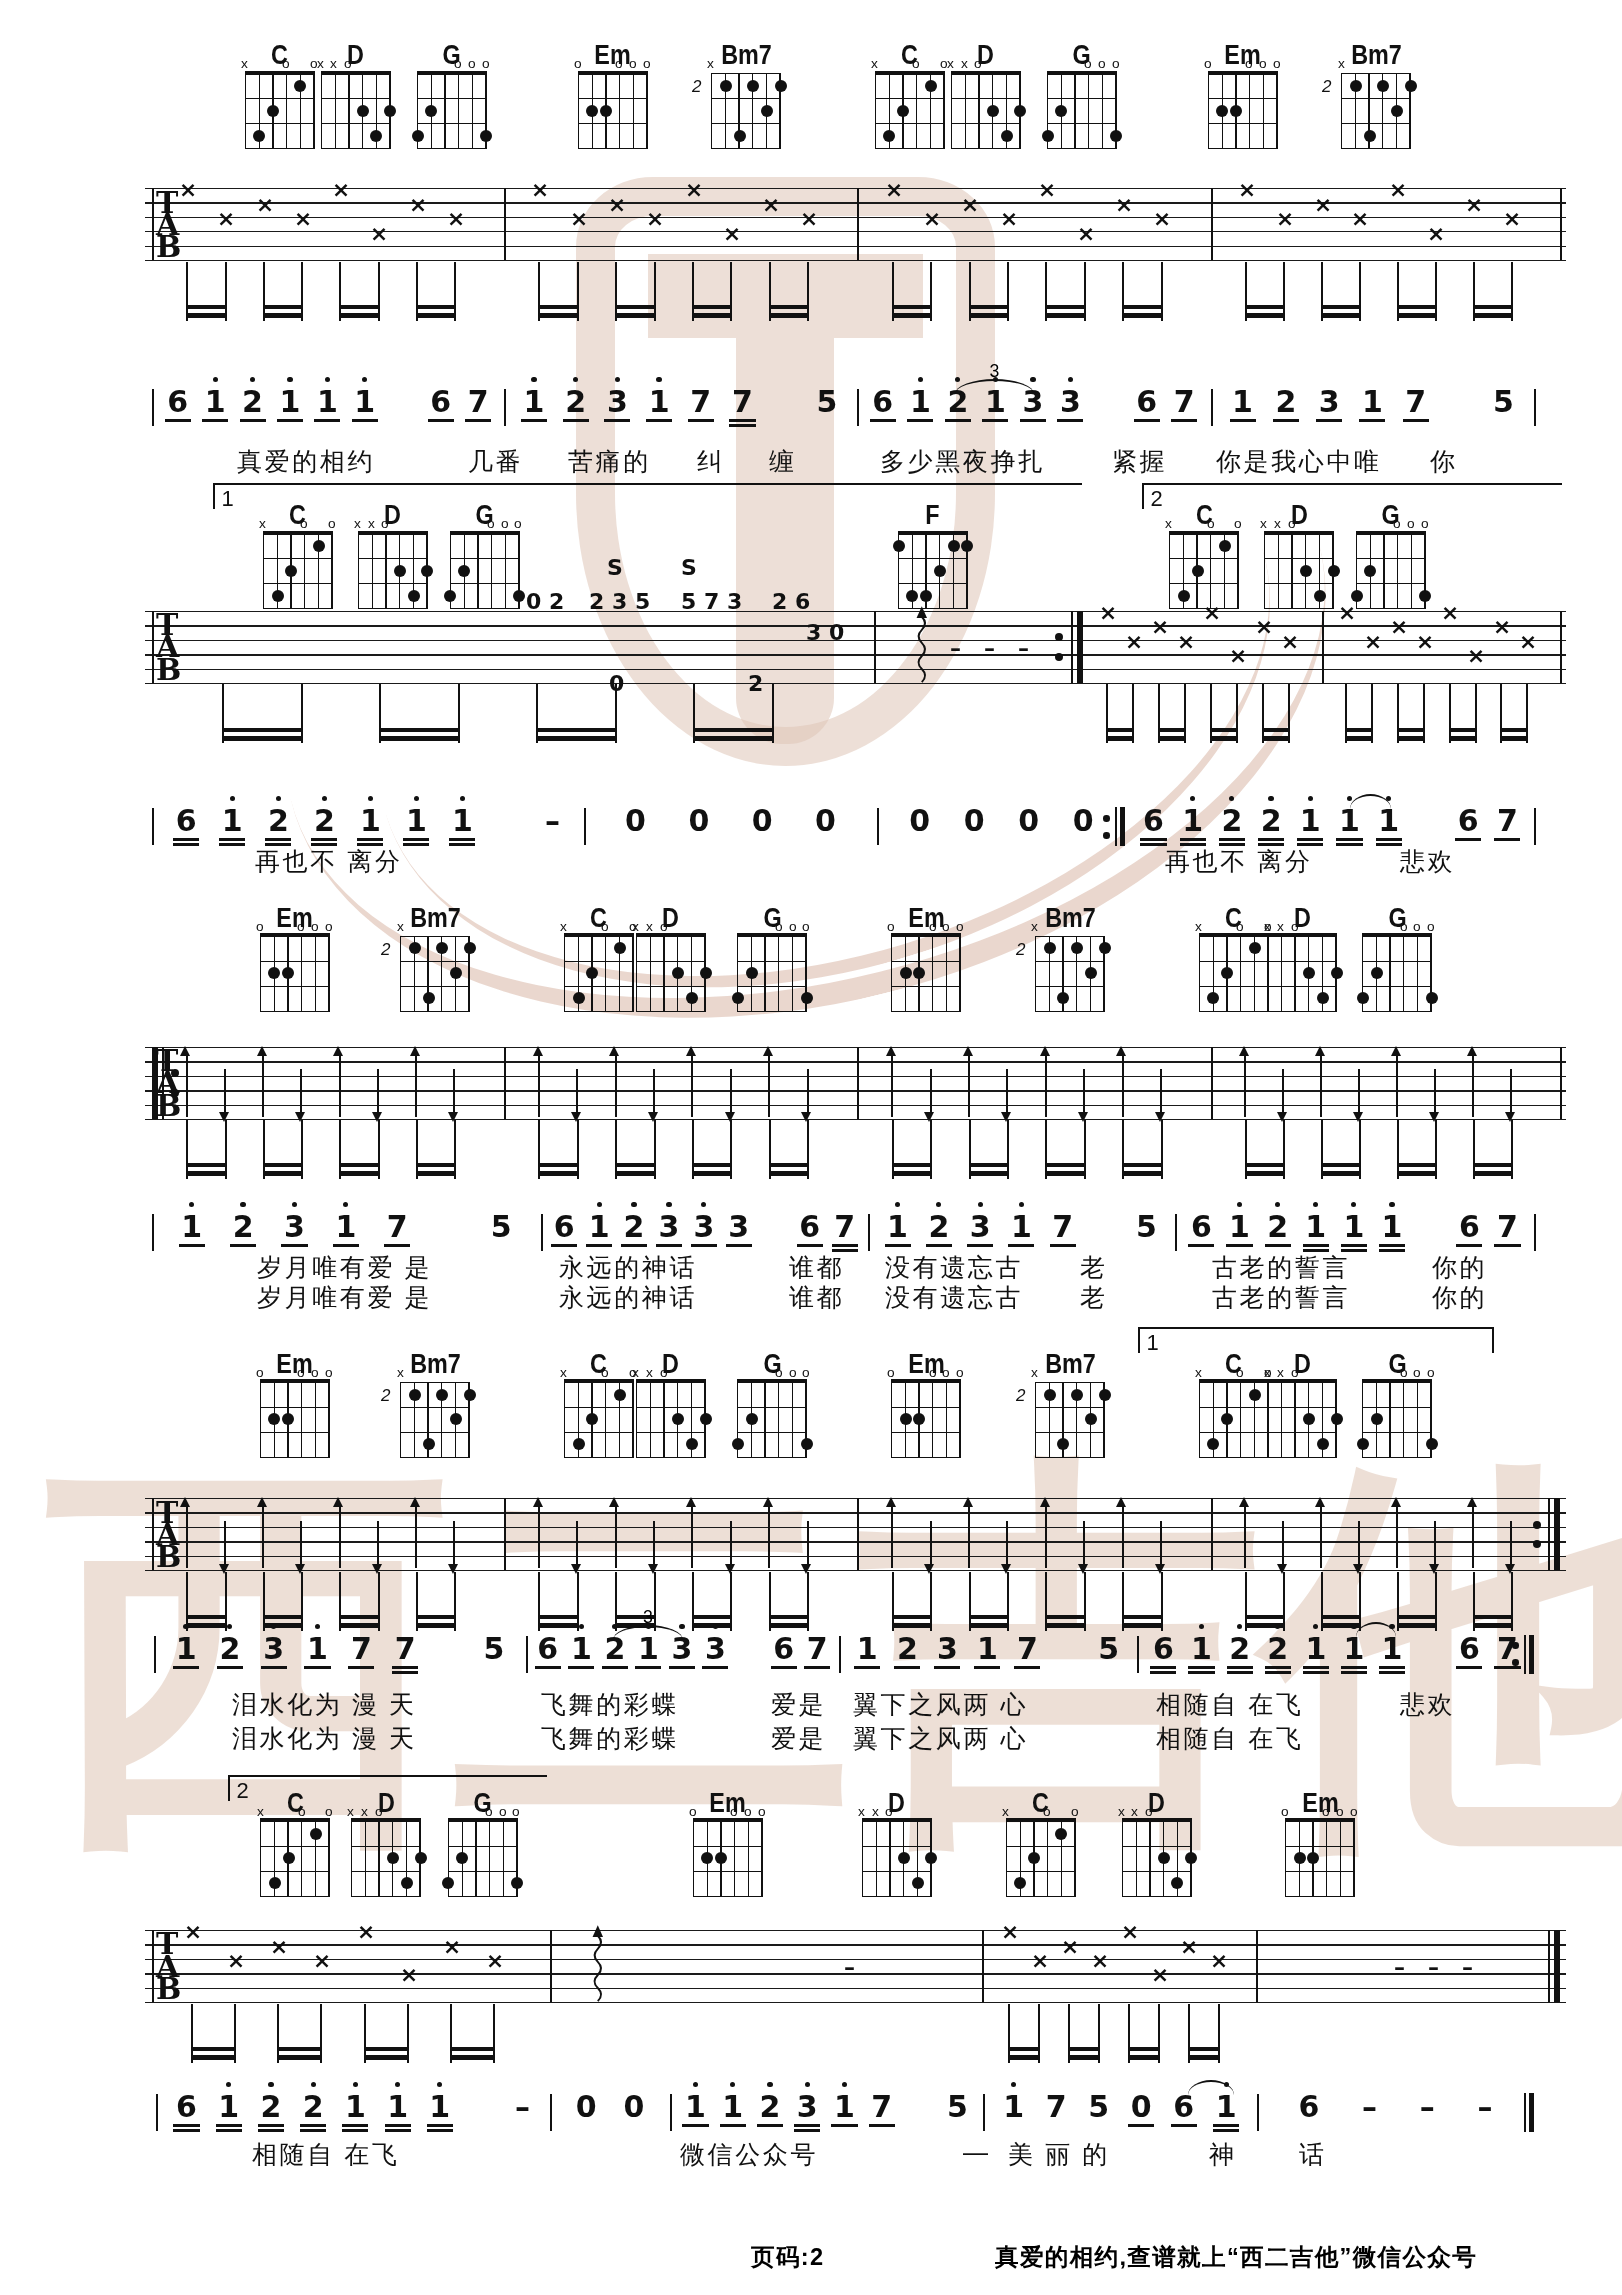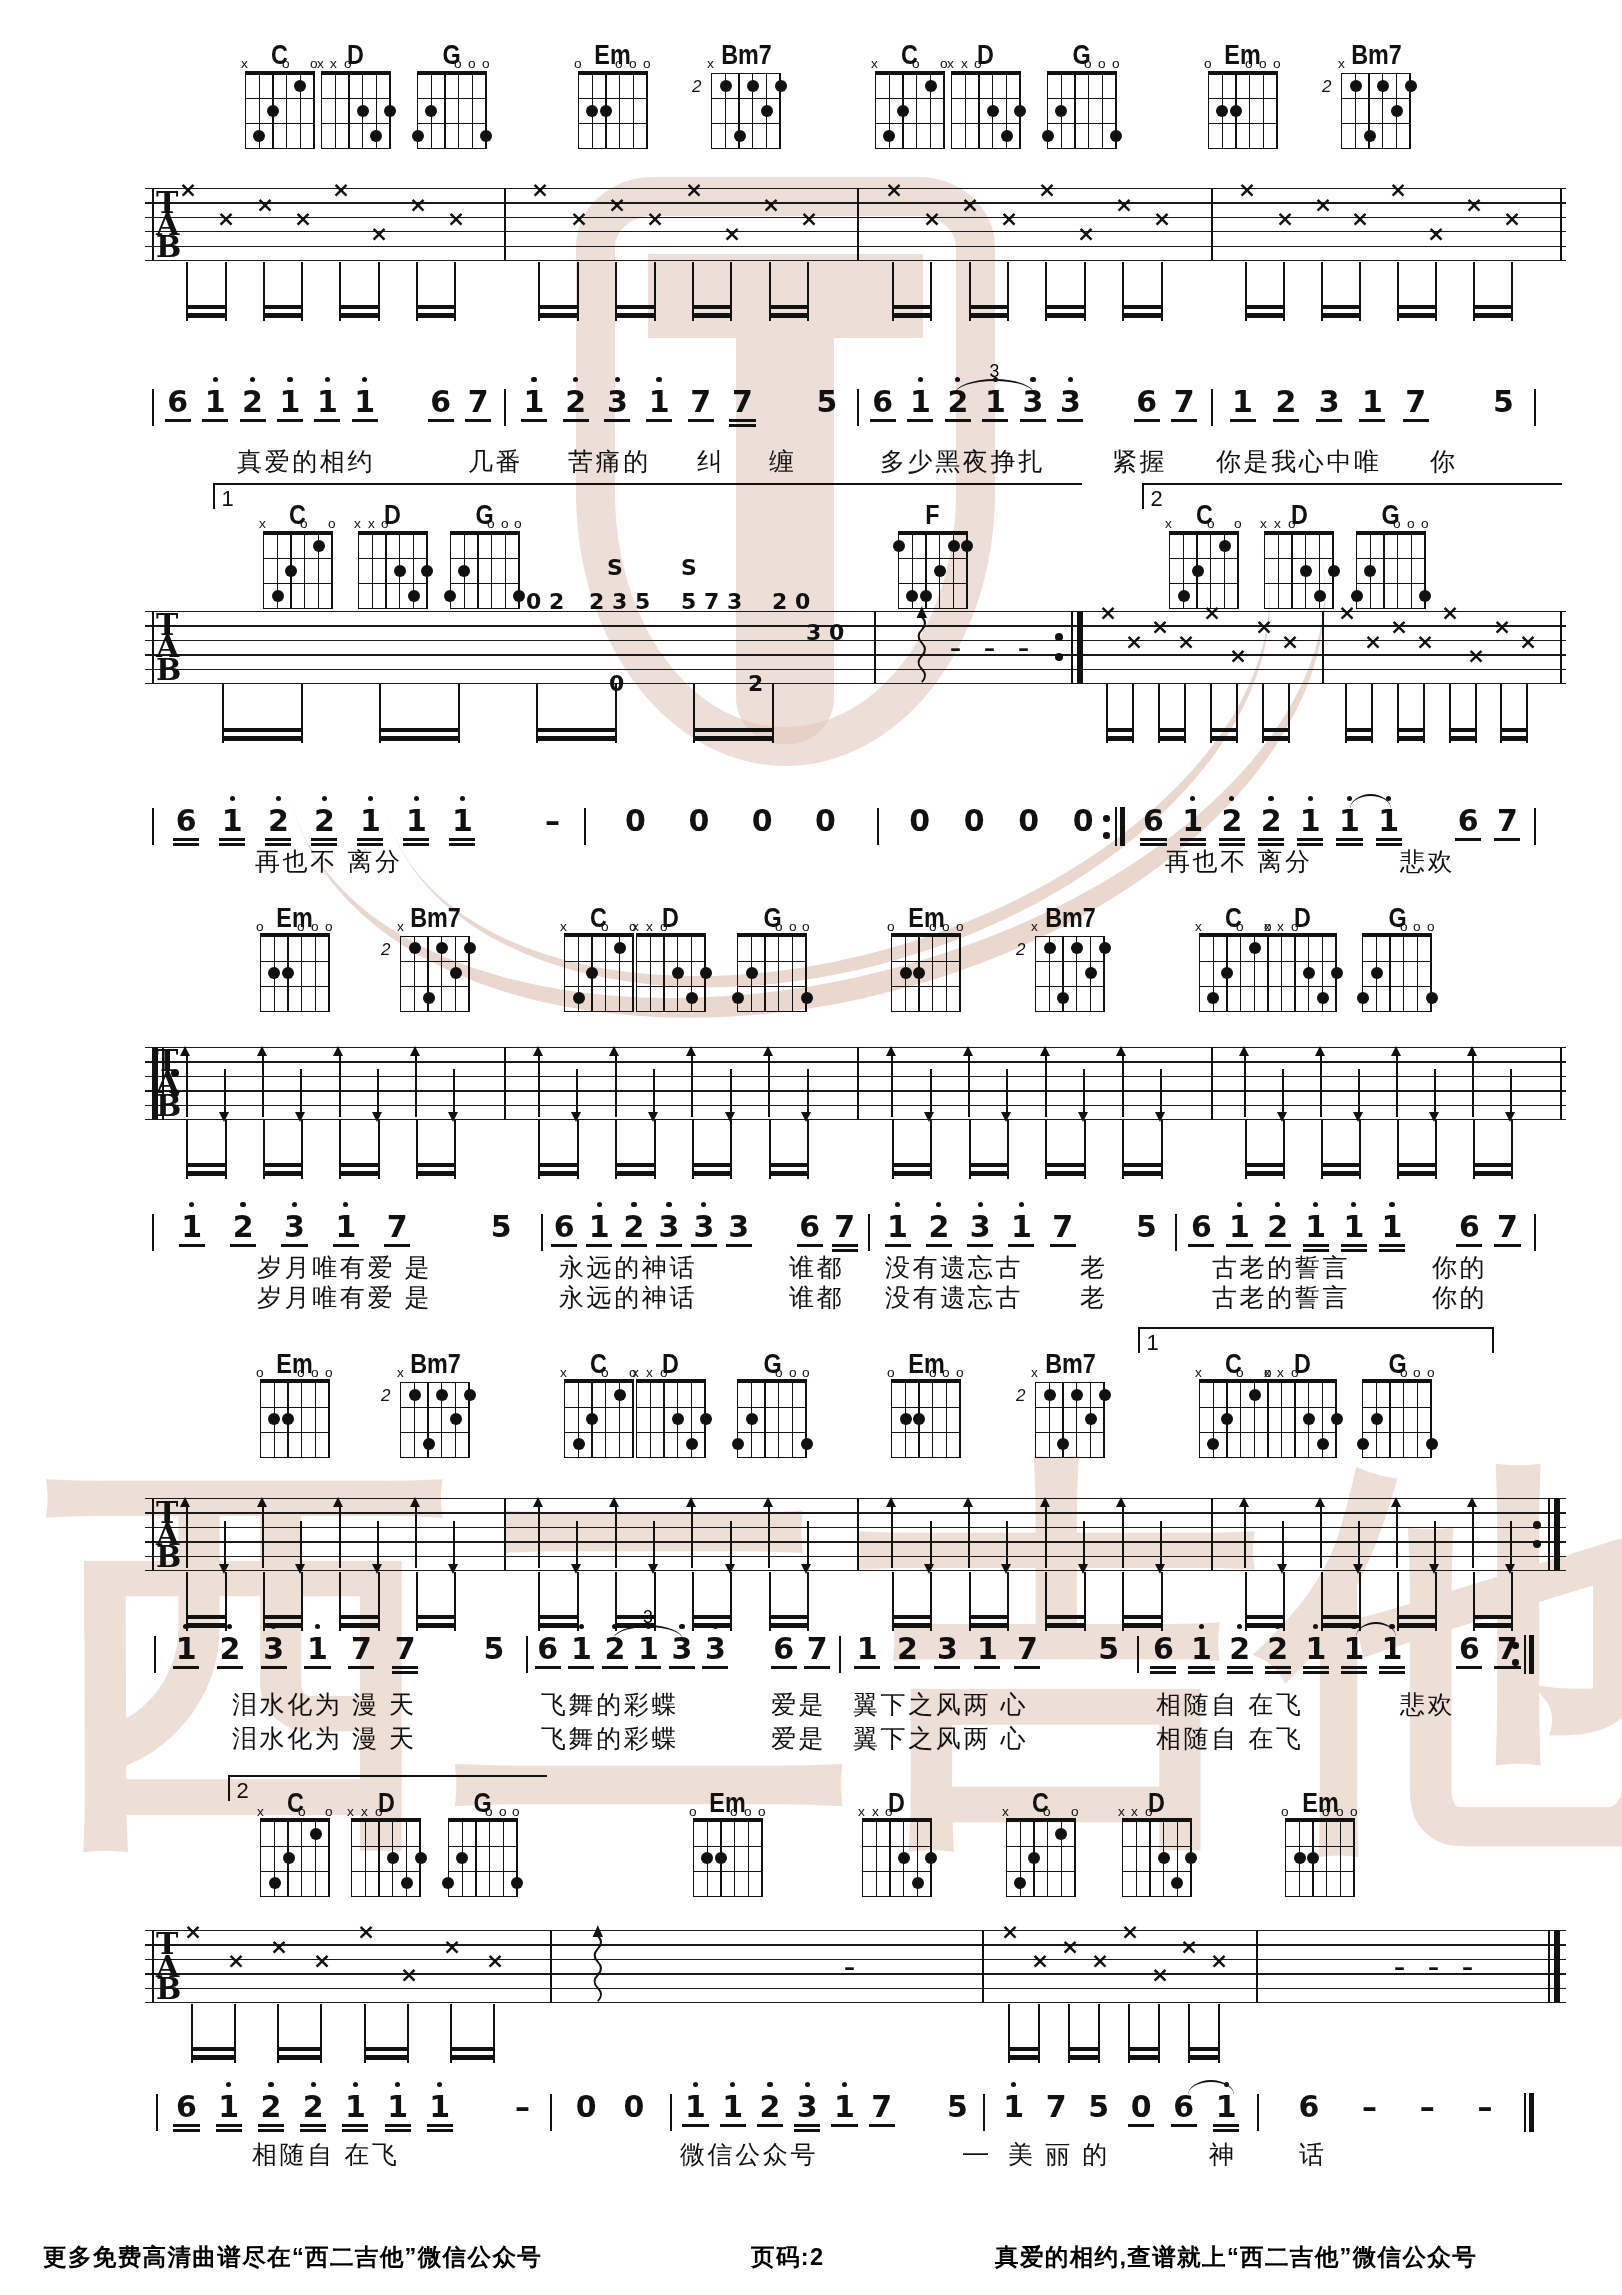--- a/index.html
+++ b/index.html
@@ -458,21 +458,21 @@
         <div class="vlabel">1</div>
       </div>
       <div class="volta" style="left: 1142px; top: 483px; width: 418px; height: 23.6px;">
         <div class="vlabel">2</div>
       </div>
       <div class="ann" style="left: 607px; top: 555px;">S</div>
       <div class="ann" style="left: 681px; top: 555px;">S</div>
       <div class="ann" style="left: 517px; top: 589px; margin-left: 9px;">0 2</div>
       <div class="ann" style="left: 589px; top: 589px;">2 3 5</div>
       <div class="ann" style="left: 681px; top: 589px;">5 7 3</div>
-      <div class="ann" style="left: 772px; top: 589px;">2 0</div>
+      <div class="ann" style="left: 772px; top: 589px;">2 6</div>
       <div class="ann" style="left: 806px; top: 620px;">3 0</div>
       <div class="ann" style="left: 609px; top: 671px;">0</div>
       <div class="ann" style="left: 748px; top: 671px;">2</div>
       <div class="ann" style="left: 950px; top: 636px;">–   –   –</div>
       <div class="bar" style="left: 152px; top: 808px; width: 2px; height: 37px;"></div>
       <div class="jm" style="left: 152px; top: 795px; width: 432px;">
         <div class="tok"><span>6</span><div class="u1"></div><div class="u2"></div></div>
         <div class="tok"><span>1</span><div class="hid"></div><div class="u1"></div><div class="u2"></div></div>
         <div class="tok"><span>2</span><div class="hid"></div><div class="u1"></div><div class="u2"></div></div>
         <div class="tok"><span>2</span><div class="hid"></div><div class="u1"></div><div class="u2"></div></div>
@@ -1291,17 +1291,16 @@
       <div class="bar" style="left: 1524px; top: 2093px; width: 2px; height: 39px;"></div>
       <div class="bar" style="left: 1529px; top: 2093px; width: 5.2px; height: 39px;"></div>
       <div class="lyr" style="left: 252px; top: 2138px;">相随自 在飞</div>
       <div class="lyr" style="left: 680px; top: 2138px;">微信公众号</div>
       <div class="lyr" style="left: 963px; top: 2138px;">—</div>
       <div class="lyr" style="left: 1008px; top: 2138px;">美 丽 的</div>
       <div class="lyr" style="left: 1209px; top: 2138px;">神</div>
       <div class="lyr" style="left: 1299px; top: 2138px;">话</div>
     </div>
 
-  <div class="footer-text" style="left:43px;top:2241px;">更多免费高清曲谱尽在“西二吉他”微信公众号</div>
   <div class="footer-text" style="left:751px;top:2241px;">页码:2</div>
   <div class="footer-text" style="left:995px;top:2241px;">真爱的相约,查谱就上“西二吉他”微信公众号</div>
 </div>
 
 
 </body></html>

